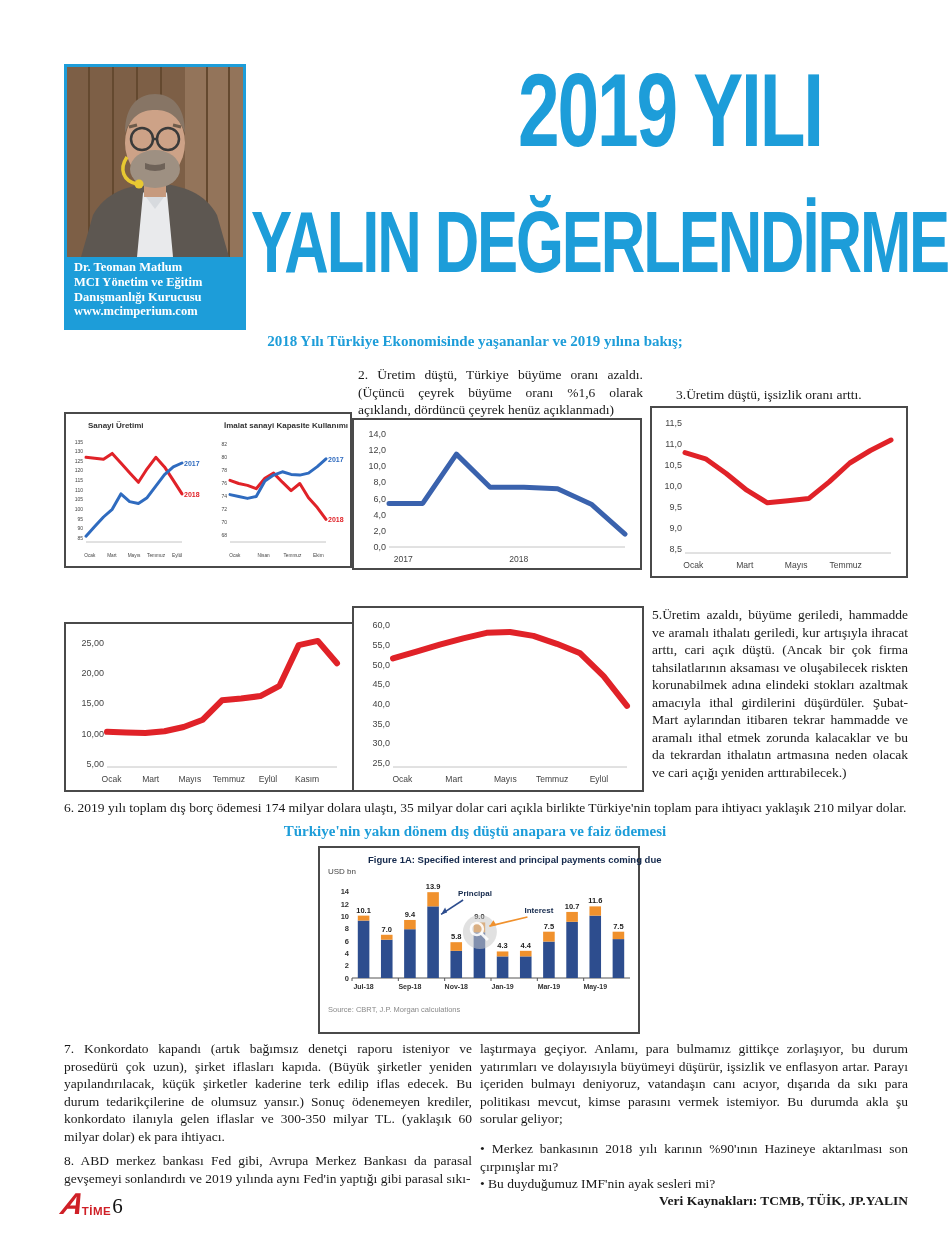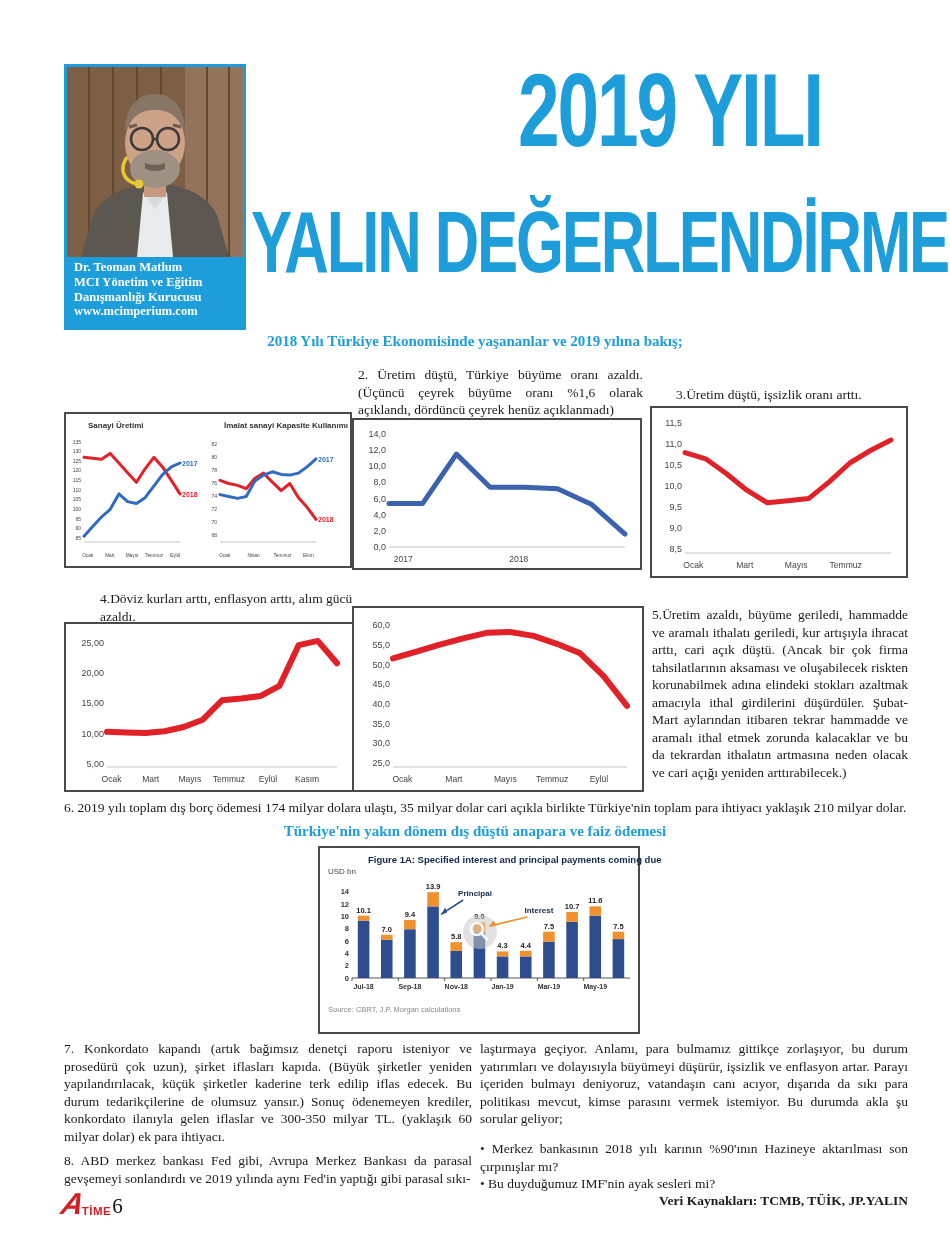--- a/index.html
+++ b/index.html
@@ -17,21 +17,21 @@
           font-family:"Liberation Sans",sans-serif;font-weight:900;font-size:104px;line-height:1.05;
           letter-spacing:-3px;transform:scaleX(.72);transform-origin:center;white-space:nowrap;}
   .title2{left:110px;top:196px;width:940px;text-align:center;color:#1d9dd9;
           font-family:"Liberation Sans",sans-serif;font-weight:900;font-size:88px;line-height:1.05;
           letter-spacing:-3px;transform:scaleX(.70);transform-origin:center;white-space:nowrap;}
   .subtitle{left:0;top:333px;width:950px;text-align:center;font-weight:bold;font-size:15px;color:#1d9dd9;}
   .blue-heading{left:0;top:823px;width:950px;text-align:center;font-weight:bold;font-size:15px;color:#1d9dd9;}
   
   .chartbox{border:2px solid #4a4a4a;background:#fff;box-sizing:border-box;}
   .minis{display:flex;height:100%;padding:4px 2px;box-sizing:border-box;}
-  .mini{flex:1;display:flex;flex-direction:column;align-items:flex-start;}
+  .mini{flex:1;display:flex;flex-direction:column;align-items:flex-end;}
   .mini-title{font-family:"Liberation Sans",sans-serif;font-weight:bold;font-size:8px;color:#333;
               align-self:flex-start;padding:3px 0 0 20px;white-space:nowrap;}
   svg text{font-family:"Liberation Sans",sans-serif;}
   
   .figbox{left:318px;top:846px;width:322px;height:188px;padding:6px 6px 2px 8px;}
   .fig-title{font-family:"Liberation Sans",sans-serif;font-weight:bold;font-size:9.5px;color:#13284b;white-space:nowrap;padding-left:40px;}
   .fig-unit{font-family:"Liberation Sans",sans-serif;font-size:8px;color:#444;margin-top:2px;}
   .fig-source{font-family:"Liberation Sans",sans-serif;font-size:7.5px;color:#8a8a8a;margin-top:1px;}
   .sources-line{font-weight:bold;font-size:13.5px;text-align:right;}
   
@@ -168,21 +168,20 @@
         <text x="29" y="142.96538461538464" text-anchor="end" font-size="9" fill="#444">8,5</text>
         <line x1="32" y1="144" x2="238" y2="144" stroke="#c4c4c4" stroke-width="1"></line>
         <text x="40.24" y="159" text-anchor="middle" font-size="8.549999999999999" fill="#444">Ocak</text>
         <text x="91.74" y="159" text-anchor="middle" font-size="8.549999999999999" fill="#444">Mart</text>
         <text x="143.24" y="159" text-anchor="middle" font-size="8.549999999999999" fill="#444">Mayıs</text>
         <text x="192.68" y="159" text-anchor="middle" font-size="8.549999999999999" fill="#444">Temmuz</text>
         <polyline points="32.0,43.6 52.6,49.8 73.2,64.5 93.8,81.2 114.4,93.8 135.0,91.7 155.6,89.6 176.2,72.9 196.8,54.0 217.4,41.5 238.0,31.0" fill="none" stroke="#e02228" stroke-width="5" stroke-linejoin="round" stroke-linecap="round"></polyline>
       </svg>
   </div>
 
-  <div class="abs caption" style="left:100px;top:590px;width:255px;">4.Döviz kurları arttı, enflasyon arttı, alım gücü azaldı.</div>
   <div class="abs chartbox" style="left:64px;top:622px;width:290px;height:170px;">
     <svg width="284" height="162" style="margin:1px">
         <text x="37" y="20.851357466063355" text-anchor="end" font-size="9" fill="#444">25,00</text>
         <text x="37" y="51.16809954751132" text-anchor="end" font-size="9" fill="#444">20,00</text>
         <text x="37" y="81.48484162895929" text-anchor="end" font-size="9" fill="#444">15,00</text>
         <text x="37" y="111.80158371040724" text-anchor="end" font-size="9" fill="#444">10,00</text>
         <text x="37" y="142.1183257918552" text-anchor="end" font-size="9" fill="#444">5,00</text>
         <line x1="40" y1="142" x2="270" y2="142" stroke="#c4c4c4" stroke-width="1"></line>
         <text x="44.6" y="157" text-anchor="middle" font-size="8.549999999999999" fill="#444">Ocak</text>
         <text x="83.7" y="157" text-anchor="middle" font-size="8.549999999999999" fill="#444">Mart</text>

